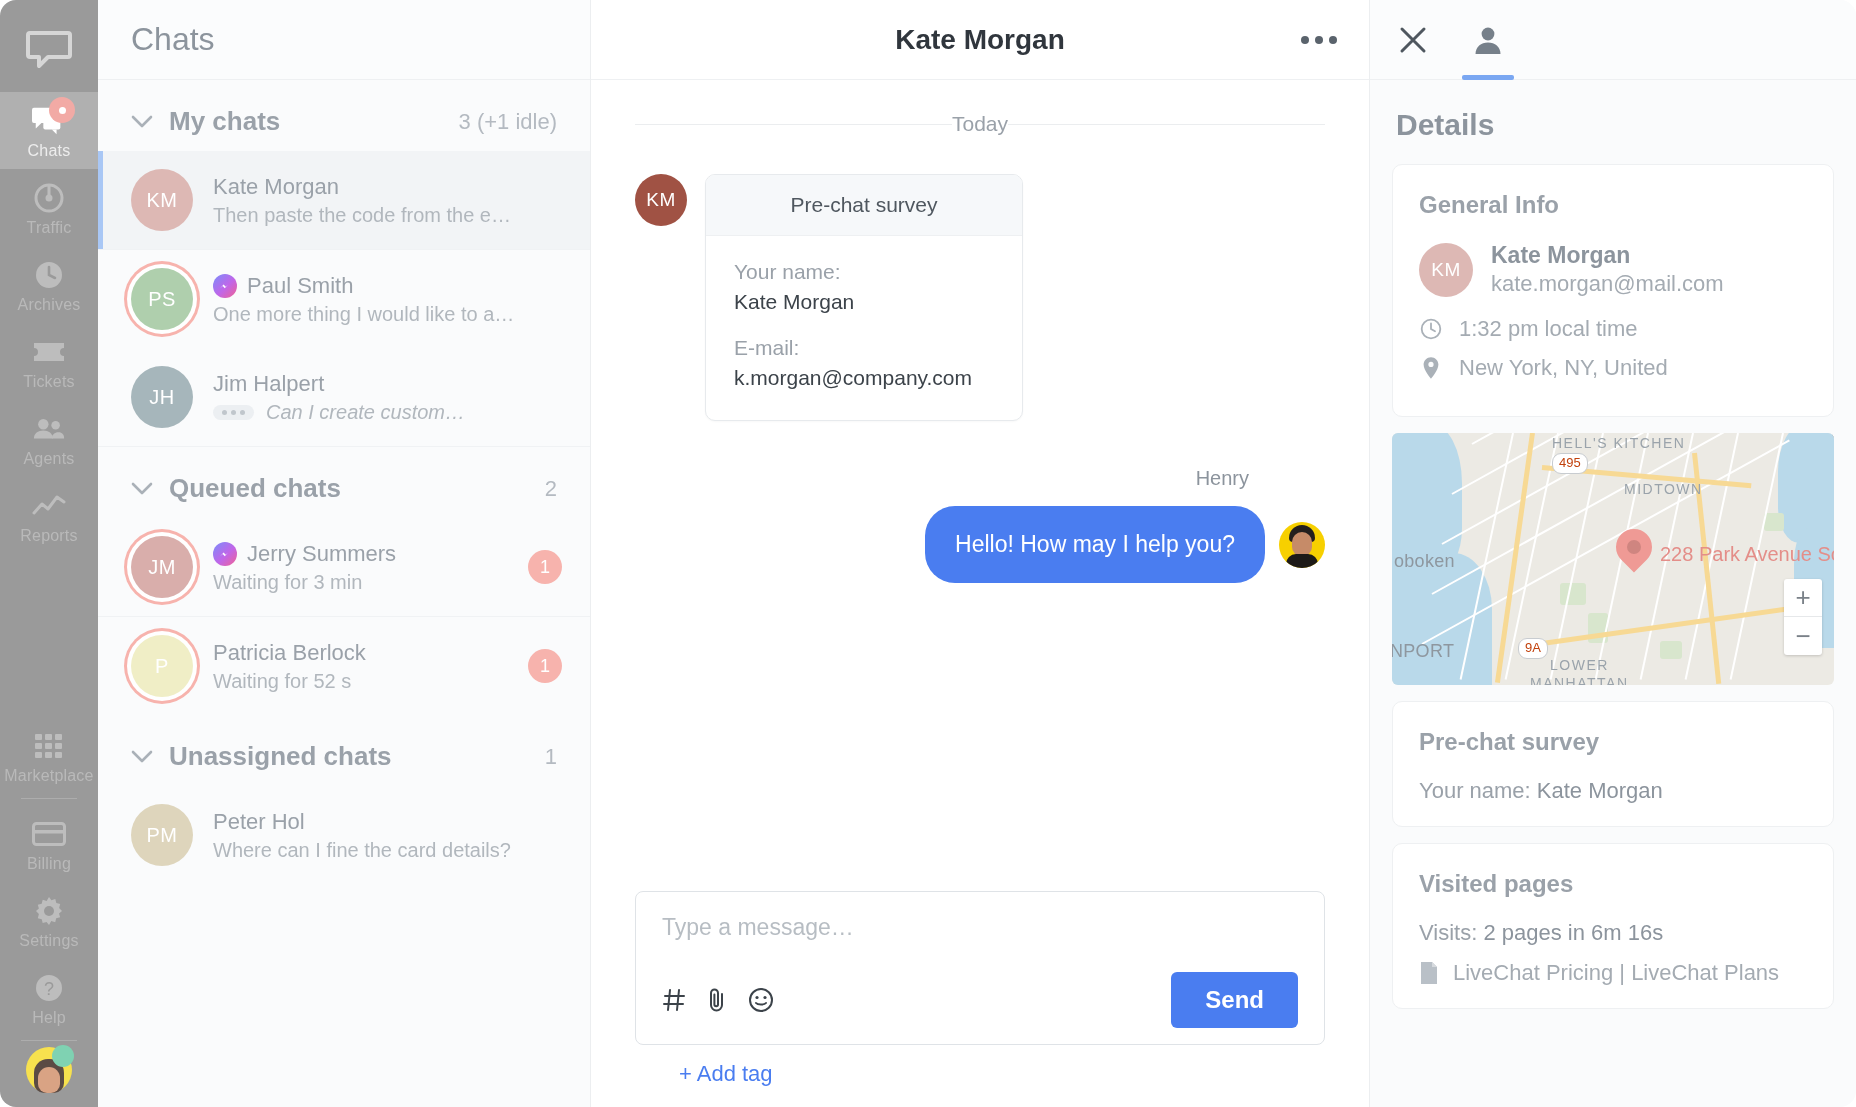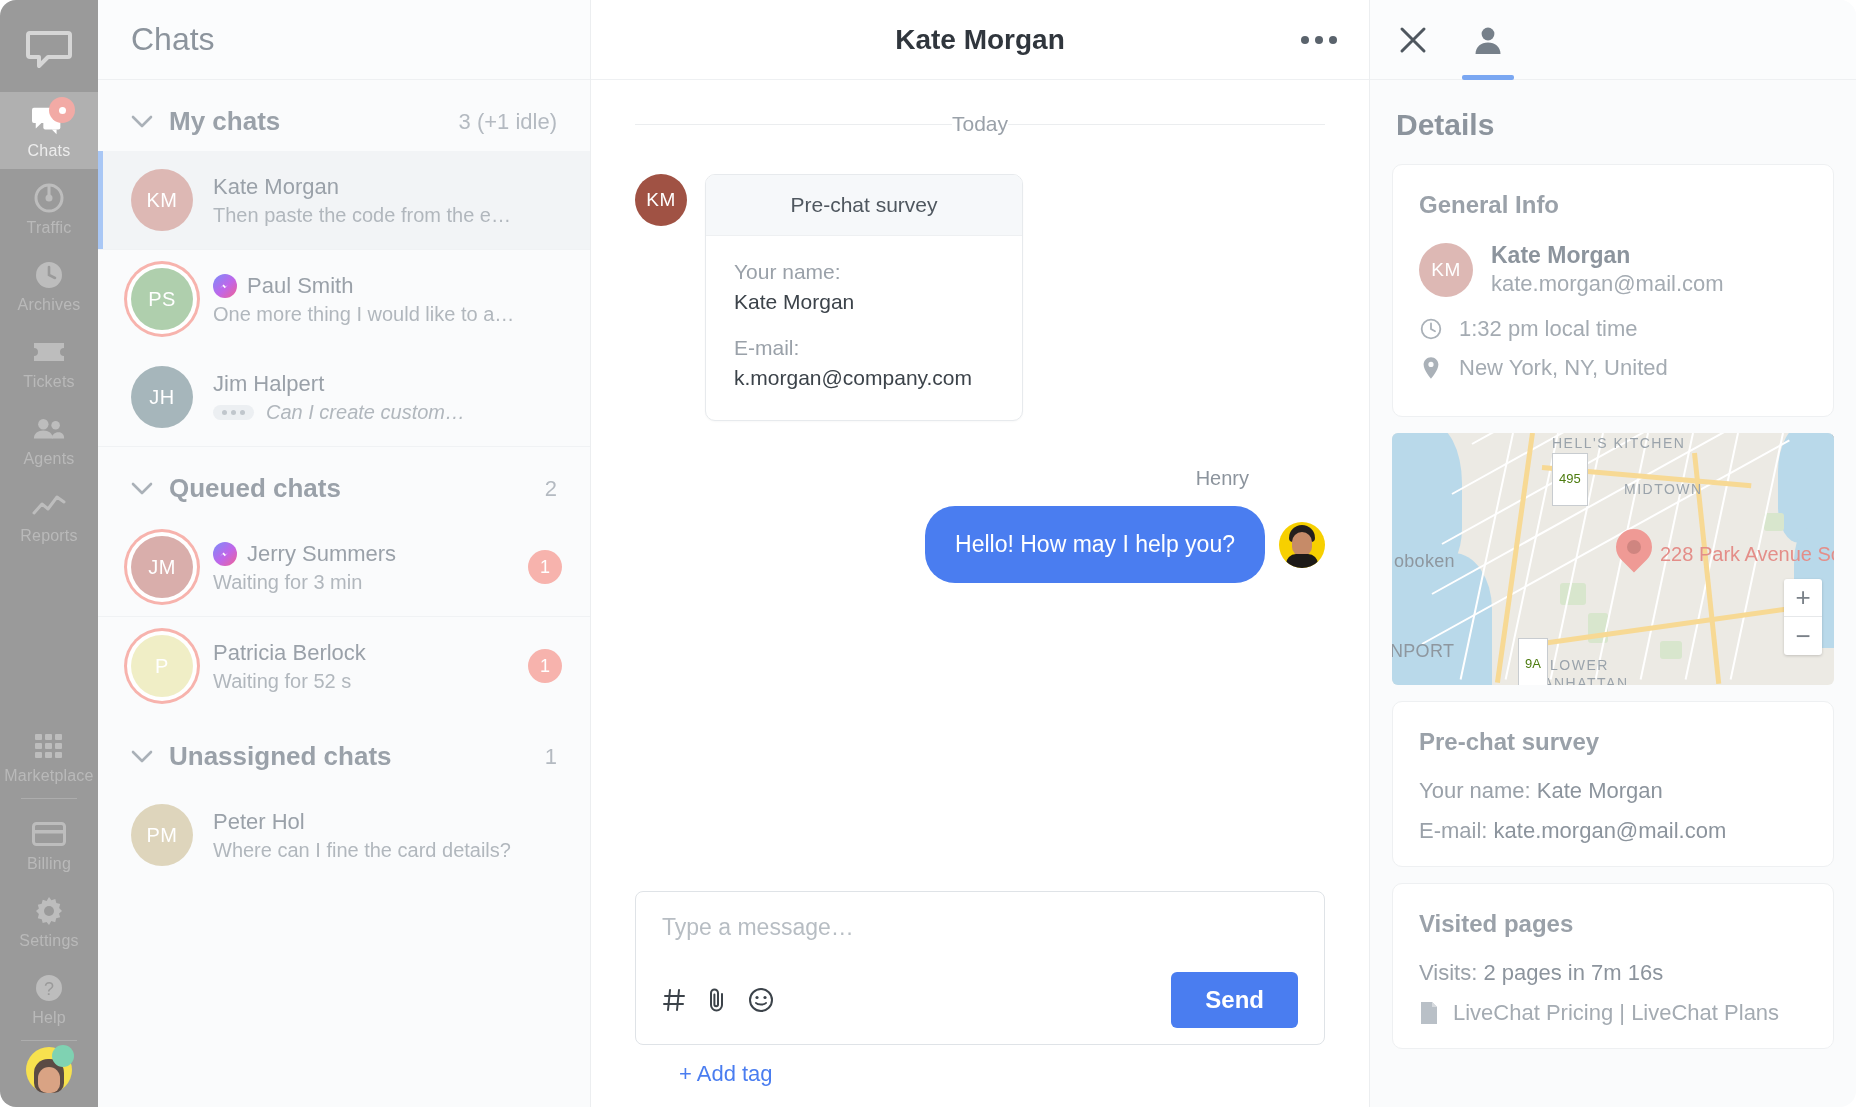--- a/index.html
+++ b/index.html
@@ -336,22 +336,22 @@
   .map .water { position:absolute; background:#b9d9ea; }
   .map .greenish { position:absolute; background:#d8e6cd; }
   .map .road { position:absolute; background:#ffffff; }
   .map .hwy { position:absolute; background:#f7d994; }
   .map-label {
     position:absolute; color:#9aa3ab; font-size: 14px; letter-spacing: 1.5px;
     font-family: "Liberation Sans", sans-serif; white-space: nowrap;
   }
   .map-label.plain { letter-spacing: .3px; font-size: 18px; color:#8e979f;}
   .shield {
-    position:absolute; background:#fff; border:1px solid #c8ccd0; border-radius: 0;
-    font-size: 13px; color:#4d7c0f; padding: 18px 6px; line-height: 1.1;
+    position:absolute; background:#fff; border:1px solid #c8ccd0; border-radius: 9px;
+    font-size: 13px; color:#c2410c; padding: 2px 6px; line-height: 1.1;
   }
   .pin {
     position: absolute;
     width: 36px; height: 36px;
     background: #ef9a95;
     border-radius: 50% 50% 50% 0;
     transform: rotate(-45deg);
   }
   .pin::after {
     content:""; position:absolute; left: 11px; top: 11px;
@@ -805,31 +805,27 @@
         <div>−</div>
       </div>
     </div>
 
     <div class="card">
       <div class="card-title">Pre-chat survey</div>
       <div class="kv">
         <b>Your name:</b>
         <span class="val">Kate Morgan</span>
       </div>
-      <div class="kv">
-        <b>E-mail:</b>
-        <span class="val">kate.morgan@mail.com</span>
-      </div>
     </div>
 
     <div class="card">
       <div class="card-title">Visited pages</div>
       <div class="kv">
         <b>Visits:</b>
-        <span class="val">2 pages in 7m 16s</span>
+        <span class="val">2 pages in 6m 16s</span>
       </div>
       <div class="visit-line">
         <span class="doc">
           <svg width="20" height="24" viewBox="0 0 20 24">
               <path d="M2 1h11l5 5v17H2z" fill="#b9c0c7"></path>
               <path d="M13 1v5h5z" fill="#d6dade"></path>
             </svg>
         </span>
         <span>LiveChat Pricing | LiveChat Plans</span>
       </div>

